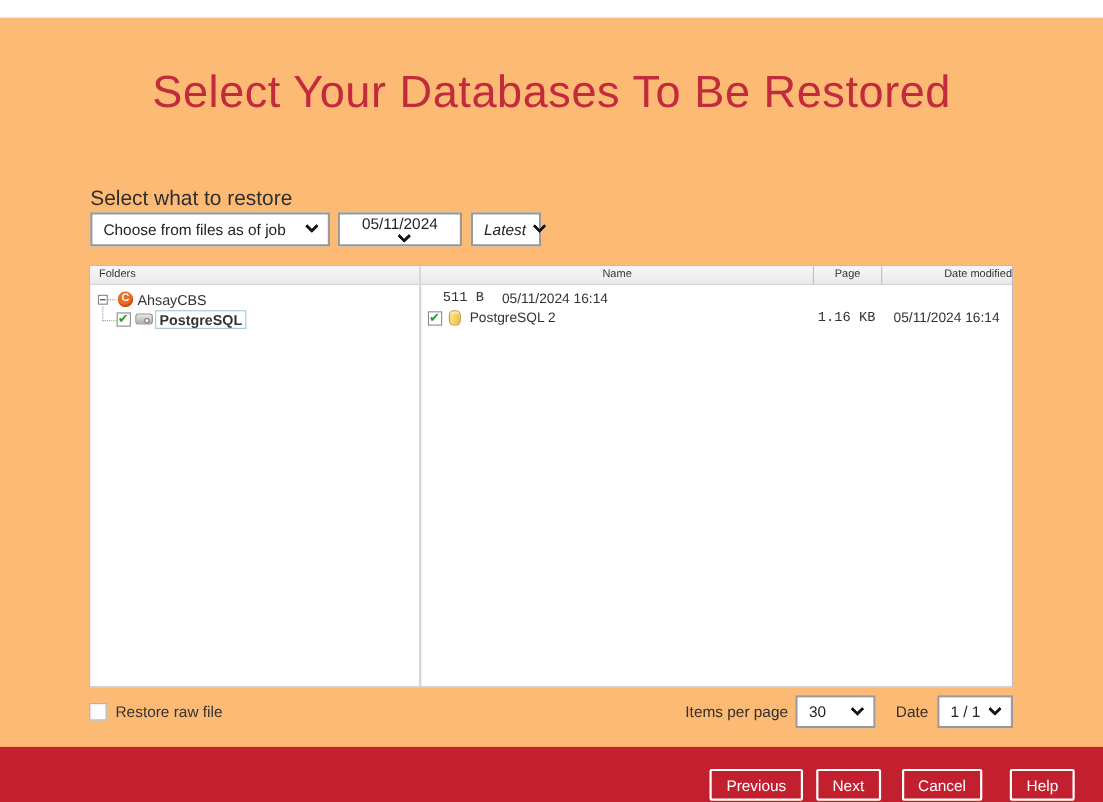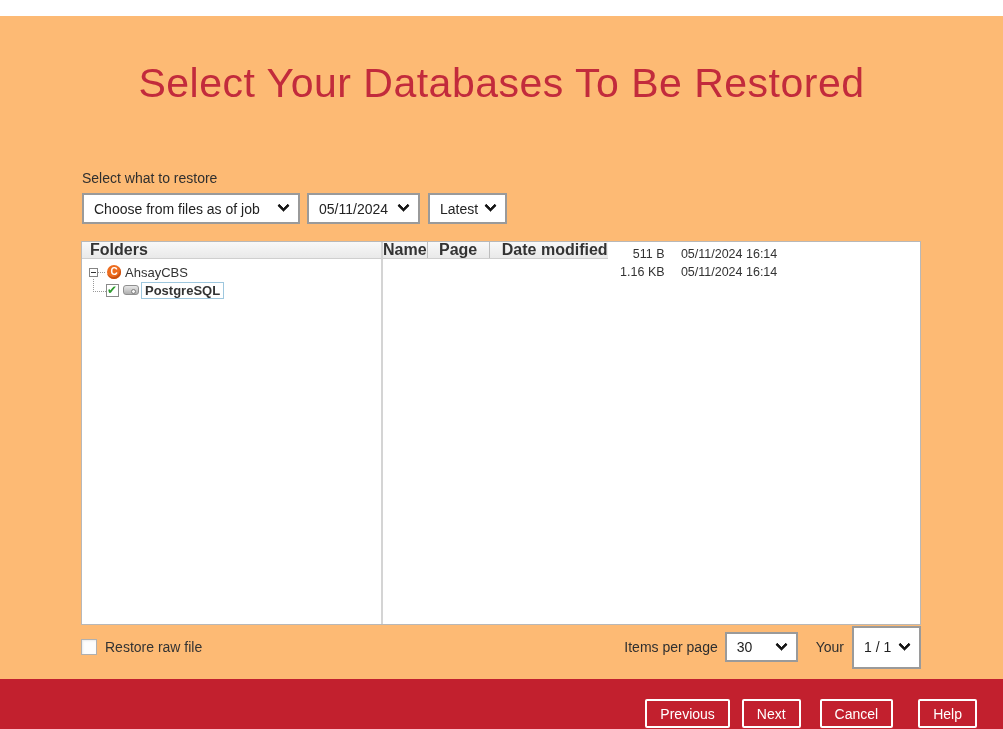--- a/index.html
+++ b/index.html
@@ -5,38 +5,38 @@
   * { margin:0; padding:0; box-sizing:border-box; }
   html,body { width:1003px; height:729px; background:#ffffff; overflow:hidden;
               font-family:"Liberation Sans","DejaVu Sans",sans-serif; color:#333; }
   .page { position:relative; width:1003px; height:729px; background:#fdba74;margin-top:16px; }
 
   
   .title { position:absolute; top:44px; left:0; width:100%; text-align:center;
            font-size:41px; font-weight:300; letter-spacing:0.5px; color:#C22B3C; }
 
   
-  .select-label { position:absolute; left:82px; top:154px; font-size:14px; color:#2f2f2f; }
+  .select-label { position:absolute; left:82px; top:154px; font-size:19px; color:#2f2f2f; }
   .dropdown-row { position:absolute; left:82px; top:177px; display:flex; }
   .dropdown { height:31px; border:2px solid #9a9a9a; background:#fff; display:flex;
               align-items:center; justify-content:space-between; padding:0 10px;
               font-size:14px; color:#222; cursor:pointer; }
   .dd-source { width:218px; margin-right:7px; }
-  .dd-date   { width:113px; margin-right:8px; }
-  .dd-ver    { width:79px; }
+  .dd-date   { width:113px; margin-right:8px;flex-direction:column; }
+  .dd-ver    { width:64px;font-style:italic; }
   .chev { width:9px; height:9px; border-right:3px solid #151515; border-bottom:3px solid #151515;
           transform:rotate(45deg) translate(-2px,-2px); border-radius:1px; flex:none; margin-left:8px; }
 
   
   .browser { position:absolute; left:81px; top:225px; width:840px; height:384px;
              border:1px solid #b8b8b8; display:flex; background:#fff; }
   .left-pane { width:301px; border-right:2px solid #d4d4d4; display:flex; flex-direction:column; }
-  .right-pane { flex:1; display:flex; flex-direction:row; }
+  .right-pane { flex:1; display:flex; flex-direction:column; }
   .pane-header { height:17px; flex:none; background:linear-gradient(#f8f8f8,#e9e9e9);
-                 border-bottom:1px solid #cfcfcf; font-size:16px; color:#333; line-height:16px;font-weight:bold; }
+                 border-bottom:1px solid #cfcfcf; font-size:10px; color:#333; line-height:16px; }
   .left-pane .pane-header { padding-left:8px; }
   .cols { display:flex; }
   .col-name { flex:1; text-align:center; }
   .col-size { width:62px; text-align:center; border-left:1px solid #bdbdbd; }
   .col-date { width:119px; text-align:right; border-left:1px solid #bdbdbd; }
 
   
   .tree { padding-top:4px; font-size:13px; }
   .tree-row { display:flex; align-items:center; height:18px; }
   .expander { width:9px; height:9px; border:1px solid #848484; background:#fff; position:relative;
@@ -59,32 +59,32 @@
   .sel-label { border:1px solid #9EC7DE; padding:0 3px; background:#fff; cursor:pointer;font-weight:bold; }
   .tree-label { cursor:pointer; }
 
   
   .file-rows { font-size:12.5px; padding-top:3px; }
   .file-row { display:flex; align-items:center; height:18px; }
   .cell-name { flex:1; display:flex; align-items:center; padding-left:6px; }
   .db-icon { width:11px; height:14px; border:1px solid #C79A2A; border-radius:4px/5px;
              background:linear-gradient(100deg,#F8DC74 30%,#EDB84F); box-shadow:inset 0 2px 0 rgba(255,255,255,.55);
              flex:none; margin:0 8px 0 6px; }
-  .cell-size { width:62px; text-align:right; padding-right:5px; }
+  .cell-size { width:62px; text-align:right; padding-right:5px;font-family:Liberation Mono, monospace; }
   .cell-date { width:119px; text-align:center; }
 
   
   .below-row { position:absolute; left:81px; top:615px; width:840px; height:32px;
                display:flex; align-items:center; justify-content:space-between;gap:40px; }
   .raw-opt { display:flex; align-items:center; font-size:14px; cursor:pointer; }
   .cb-large { width:16px; height:16px; border:1px solid #b0b0b0; background:#fdfdfd;
               box-shadow:inset 1px 1px 2px rgba(0,0,0,.08); margin-right:8px; flex:none; cursor:pointer; }
   .pager { display:flex; align-items:center; font-size:14px; color:#2f2f2f; }
   .dd-items { width:73px; height:30px; margin-left:7px; }
-  .dd-page  { width:69px; height:43px; margin-left:8px; }
+  .dd-page  { width:69px; height:30px; margin-left:8px; }
   .page-lbl { margin-left:18px; }
 
   
   .footer { position:absolute; left:0; top:663px; width:1003px; height:66px; background:#C2202E;
             display:flex; align-items:flex-start; justify-content:flex-end;
             padding:20px 26px 0 0; }
   .f-btn { height:29px; border:2px solid #fff; border-radius:2px; background:transparent;
            color:#fff; font-size:14px; font-family:inherit; padding:0 13px; cursor:pointer; }
   .f-btn + .f-btn { margin-left:12px; }
   .f-btn.cancel { margin-left:19px; }
@@ -139,40 +139,45 @@
         <div class="col-name">Name</div>
         <div class="col-size">Page</div>
         <div class="col-date">Date modified</div>
       </div>
       <div class="file-rows">
         <div class="file-row">
           <div class="cell-size">511 B</div>
           <div class="cell-date">05/11/2024 16:14</div>
         </div>
         <div class="file-row">
+          <div class="cell-name">
+            <span class="cb checked"></span>
+            <span class="db-icon"></span>
+            <span>PostgreSQL 2</span>
+          </div>
           <div class="cell-size">1.16 KB</div>
           <div class="cell-date">05/11/2024 16:14</div>
         </div>
       </div>
     </div>
 
   </div>
 
   <div class="below-row">
     <div class="raw-opt">
       <span class="cb-large"></span>
       <span>Restore raw file</span>
     </div>
     <div class="pager">
       <span>Items per page</span>
       <div class="dropdown dd-items">
         <span>30</span>
         <span class="chev"></span>
       </div>
-      <span class="page-lbl">Your</span>
+      <span class="page-lbl">Date</span>
       <div class="dropdown dd-page">
         <span>1 / 1</span>
         <span class="chev"></span>
       </div>
     </div>
   </div>
 
   <div class="footer">
     <button class="f-btn">Previous</button>
     <button class="f-btn">Next</button>

